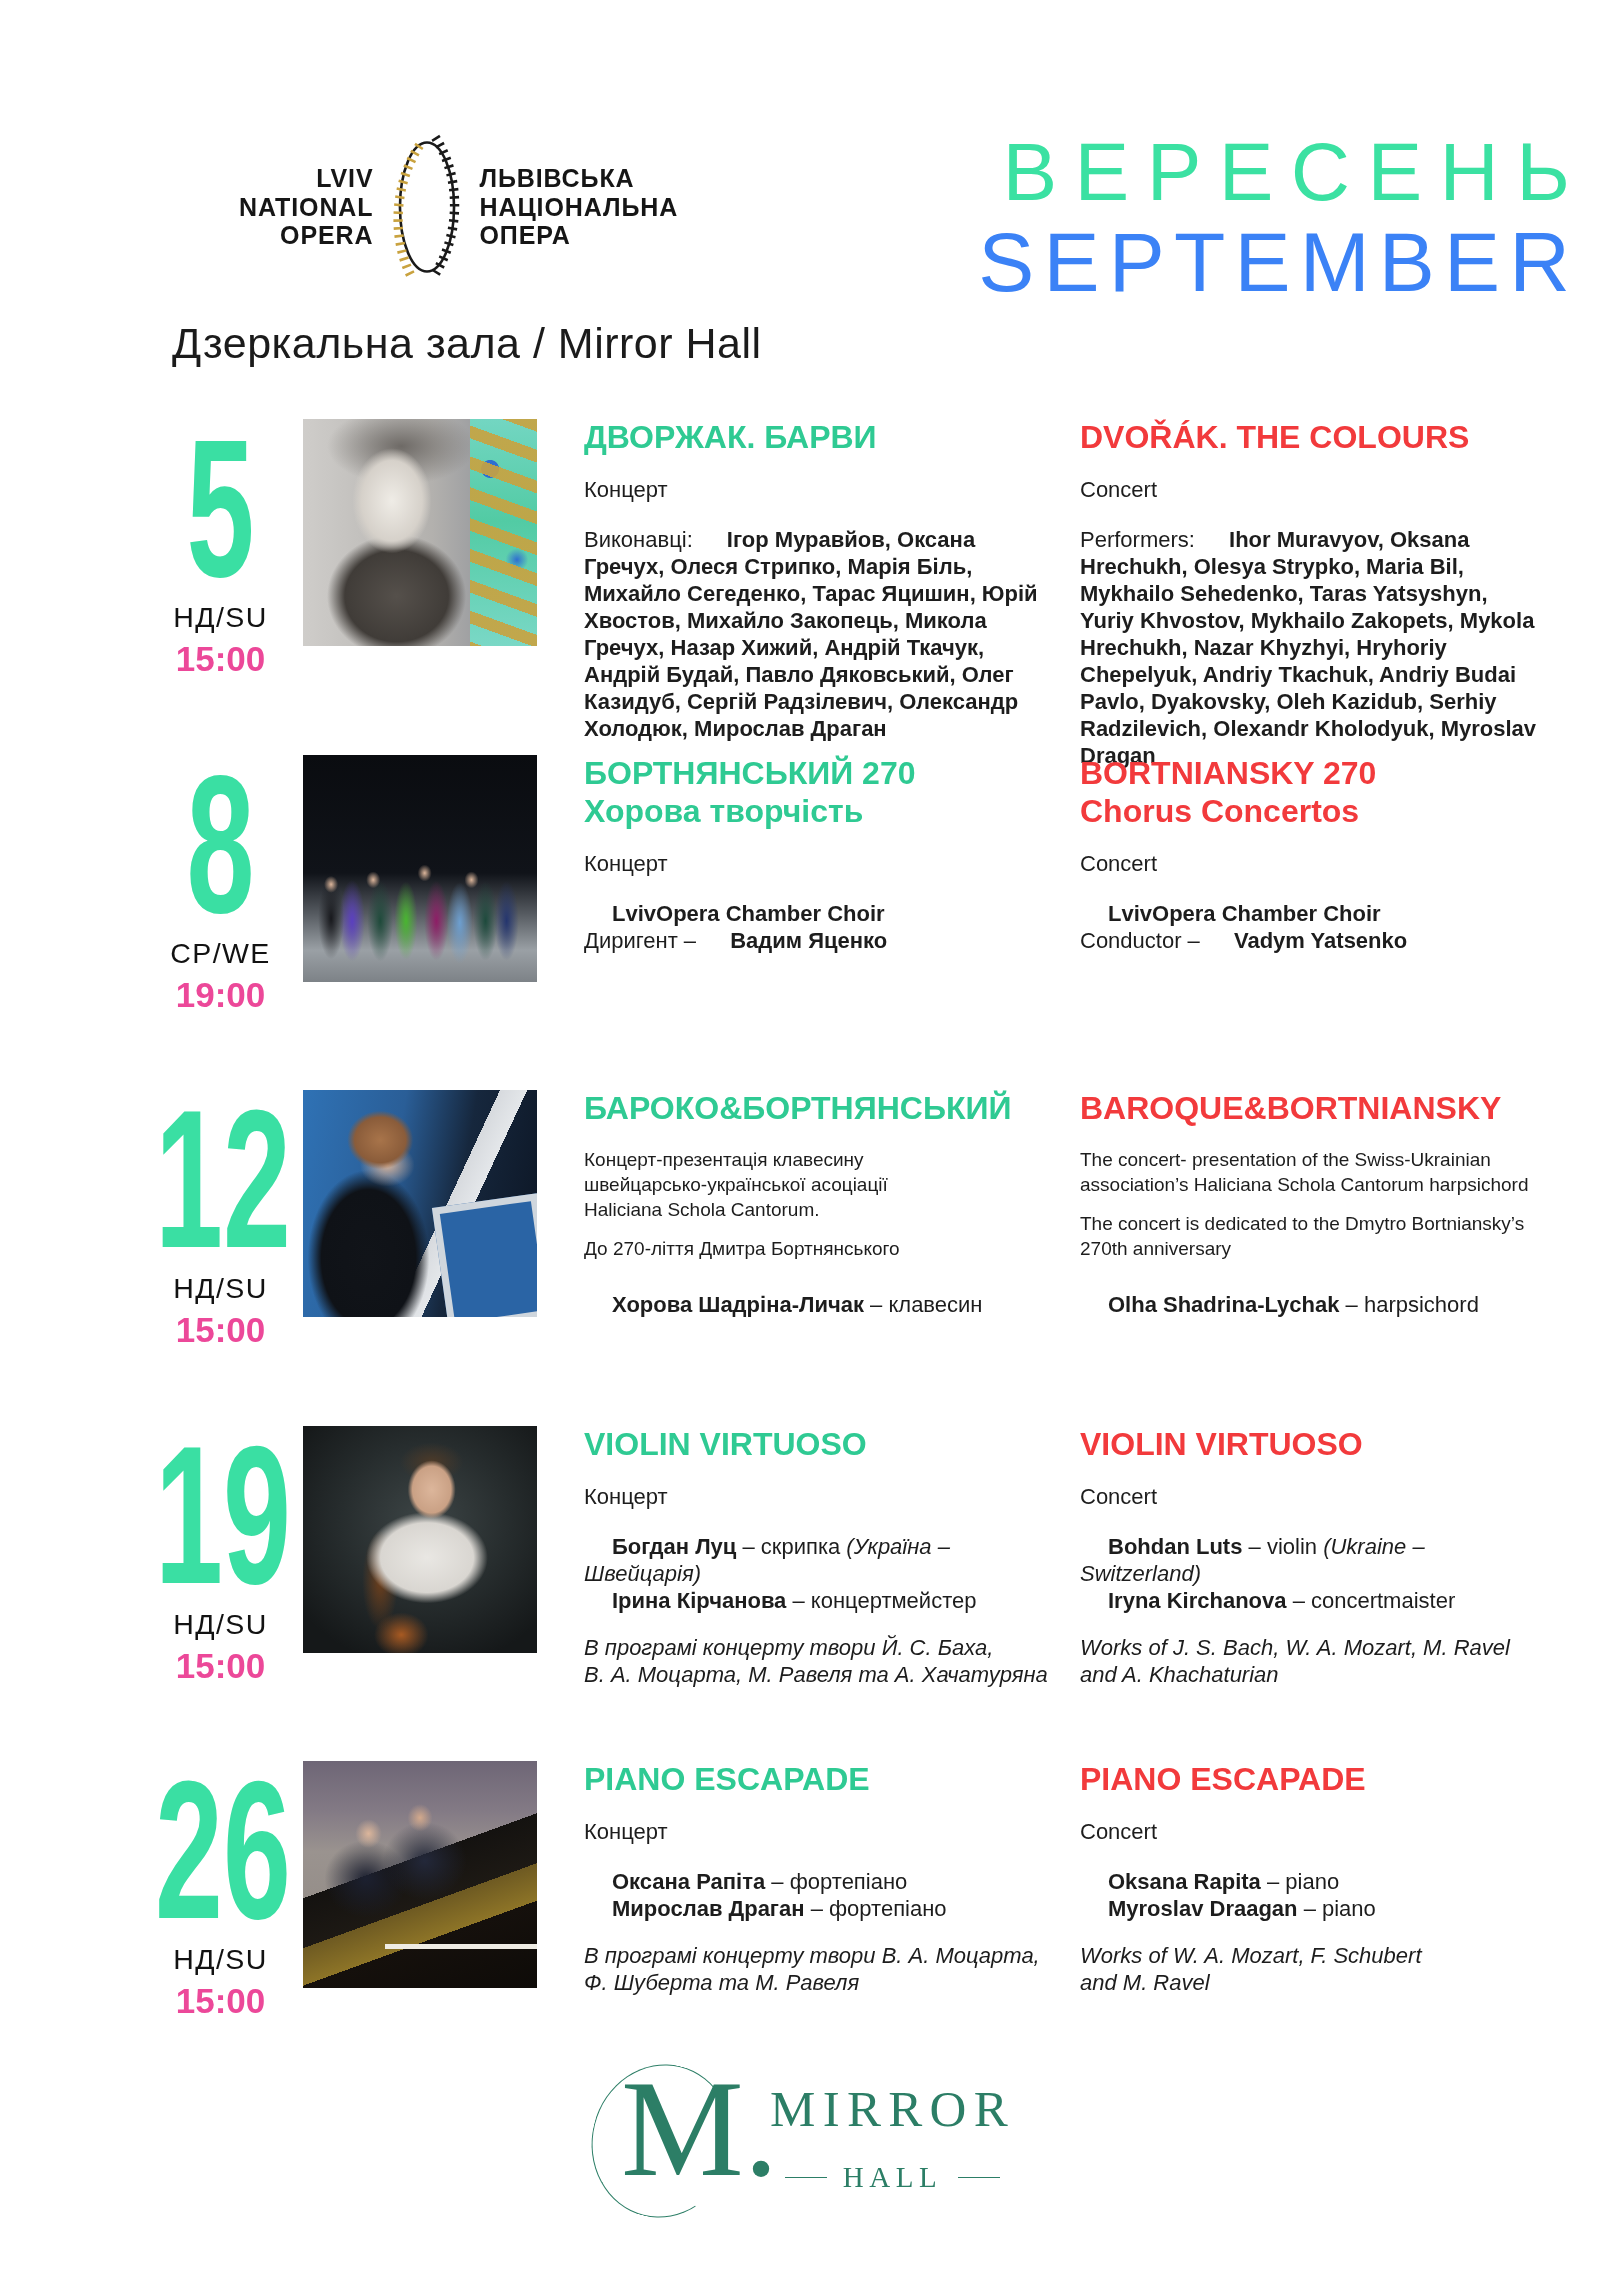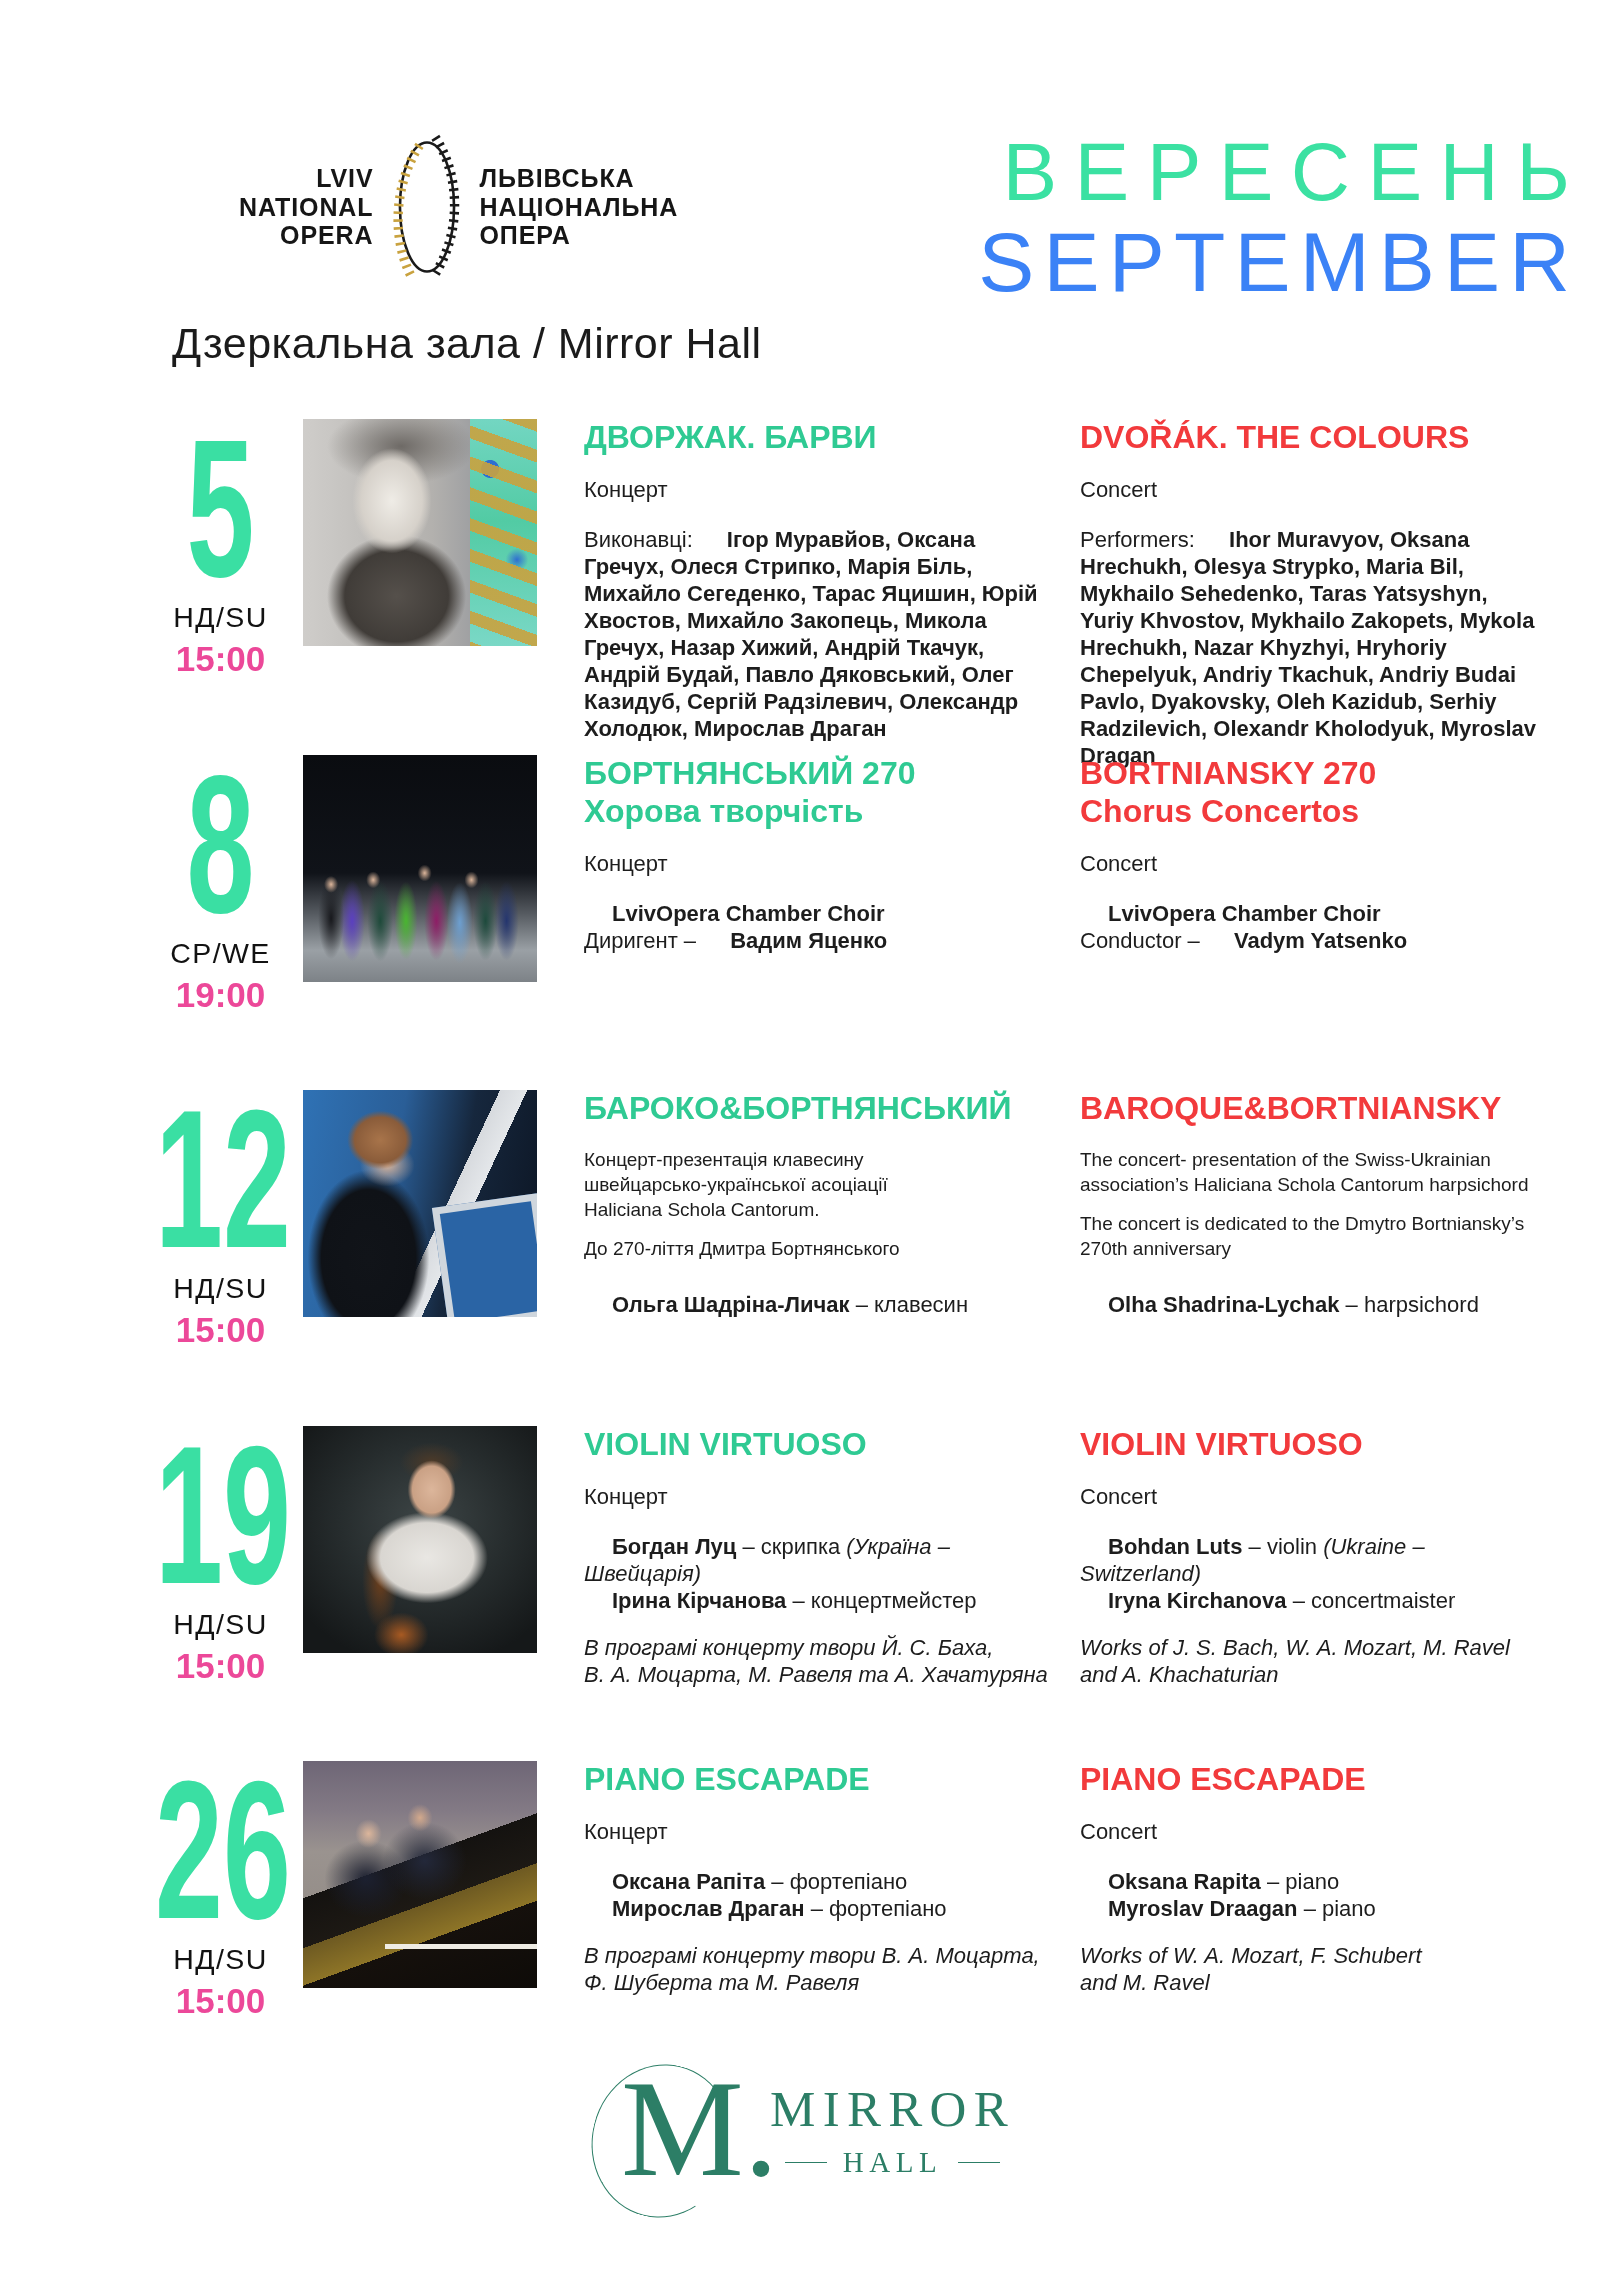--- a/index.html
+++ b/index.html
@@ -98,21 +98,21 @@
   .s-b{font-weight:700;margin-left:28px;}
   .s-i{font-style:italic;}
 
   
   .footer{position:absolute;top:2052px;left:0;width:1607px;display:flex;justify-content:center;align-items:flex-start;gap:26px;}
   .monogram{position:relative;width:152px;height:174px;flex:0 0 auto;}
   .ring{position:absolute;left:0;top:12px;width:138px;height:152px;border:1.8px solid #2c7e66;border-radius:50%;border-right-color:transparent;transform:rotate(14deg);}
   .mono-m{position:absolute;left:29px;top:-6.4px;font-family:"Liberation Serif",serif;font-size:138px;line-height:165px;color:#2c7e66;}
   .footer-text{padding-top:30px;text-align:center;}
   .mirror{font-family:"Liberation Serif",serif;font-size:51px;line-height:54px;letter-spacing:7.3px;color:#2c7e66;white-space:nowrap;}
-  .hall-row{display:flex;align-items:center;justify-content:center;gap:15.6px;margin-top:10px;}
+  .hall-row{display:flex;align-items:center;justify-content:center;gap:15.6px;margin-top:25px;}
   .hall-line{width:42px;height:1.8px;background:#2c7e66;}
   .hall{font-family:"Liberation Serif",serif;font-size:29px;letter-spacing:5.5px;color:#2c7e66;}
 </style>
 </head>
 <body>
 
 <div id="poster">
 
   <div class="logo-block">
     <div class="logo-left">
@@ -180,21 +180,21 @@
         <div class="date">
           <div class="day">12</div>
           <div class="weekday">НД/SU</div>
           <div class="time">15:00</div>
         </div>
         <div class="photo photo-2" title="Olha Shadrina-Lychak with curly auburn hair playing a blue harpsichord against a blue background"></div>
         <div class="col col-uk">
           <div class="ev-title">БАРОКО&amp;БОРТНЯНСЬКИЙ</div>
           <p class="small"><span class="s-r">Концерт-презентація клавесину<br>швейцарсько-української асоціації<br>Haliciana Schola Cantorum.</span></p>
           <p class="small"><span class="s-r">До 270-ліття Дмитра Бортнянського</span></p>
-          <p class="namegap"><span class="s-b">Ольга Шадріна-Личак</span><span class="s-r"> – клавесин</span></p>
+          <p class="namegap"><span class="s-b">Хорова Шадріна-Личак</span><span class="s-r"> – клавесин</span></p>
         </div>
         <div class="col col-en">
           <div class="ev-title">BAROQUE&amp;BORTNIANSKY</div>
           <p class="small"><span class="s-r">The concert- presentation of the Swiss-Ukrainian<br>association’s Haliciana Schola Cantorum harpsichord</span></p>
           <p class="small"><span class="s-r">The concert is dedicated to the Dmytro Bortniansky’s<br>270th anniversary</span></p>
           <p class="namegap"><span class="s-b">Olha Shadrina-Lychak</span><span class="s-r"> – harpsichord</span></p>
         </div>
       </div>
       <div class="event-row" style="top: 1425px;">
         <div class="date">

